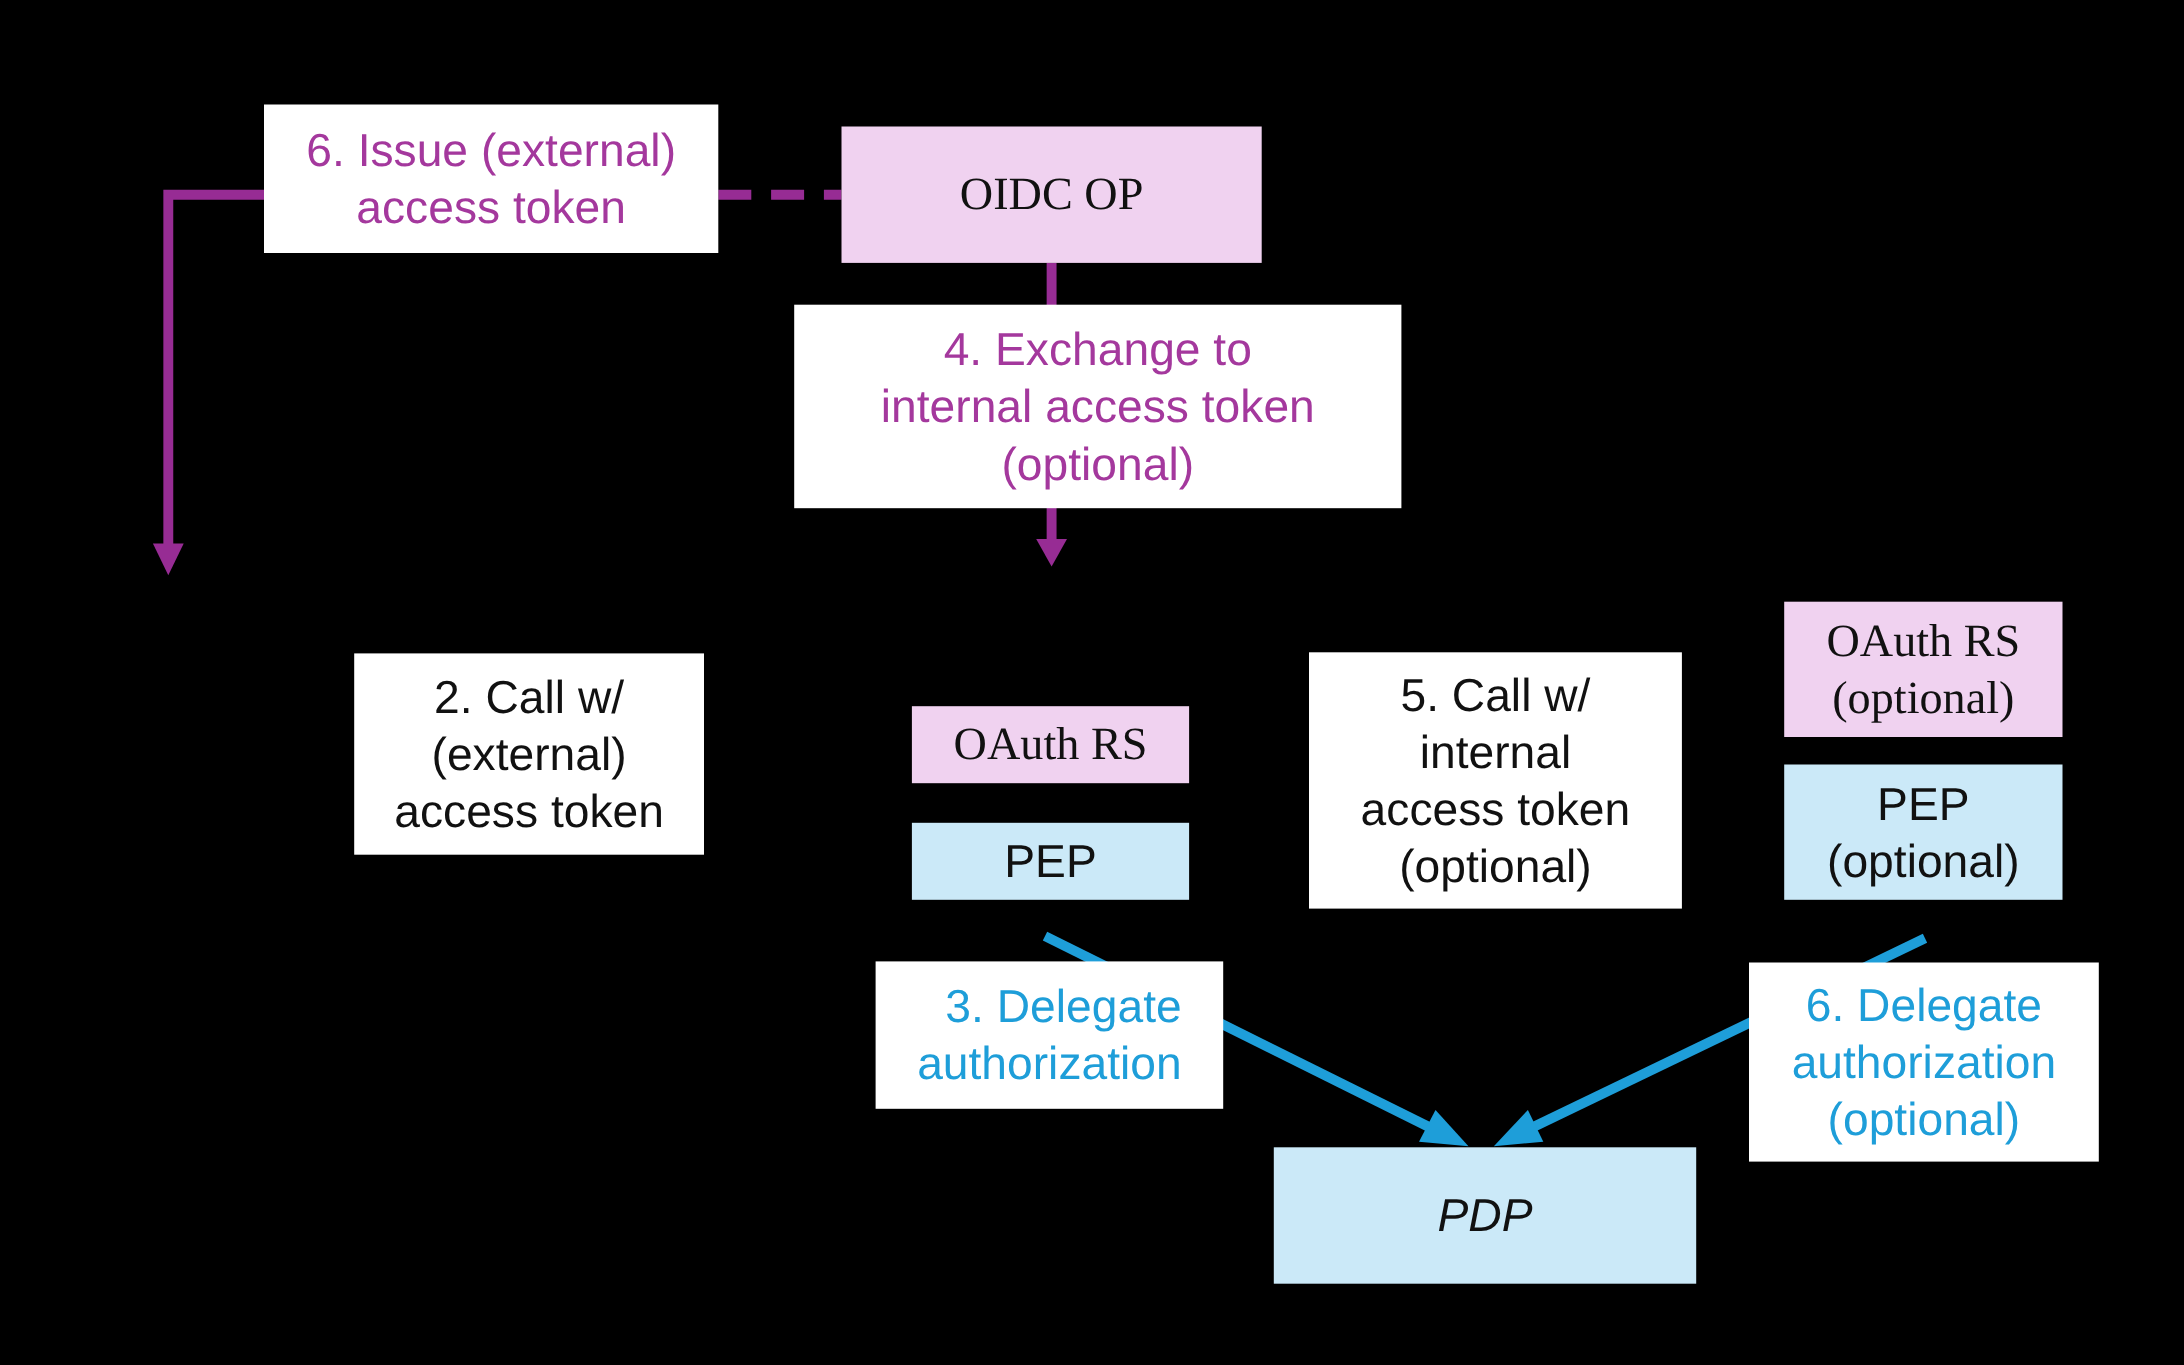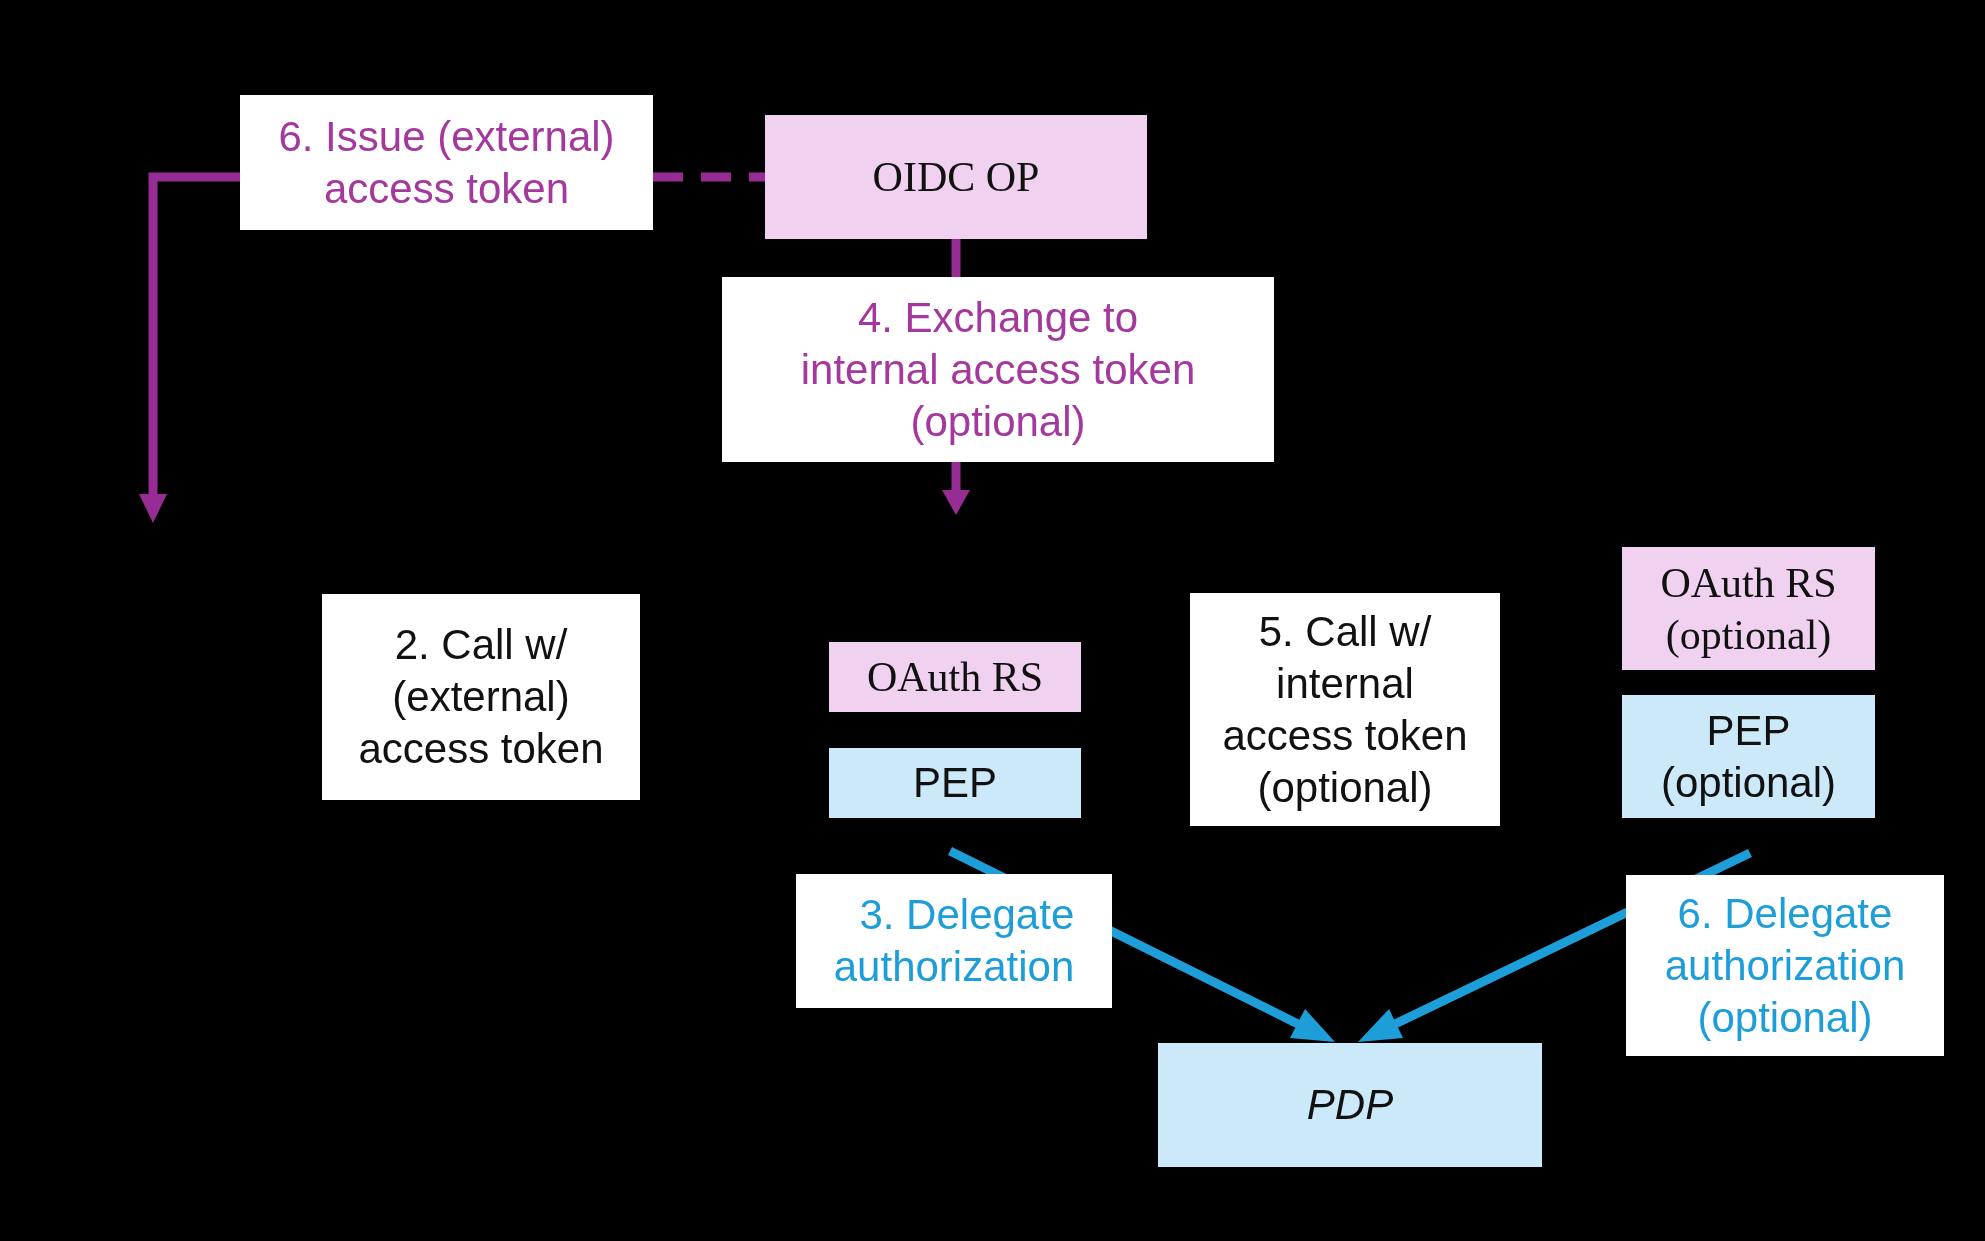--- a/index.html
+++ b/index.html
@@ -43,28 +43,28 @@
   .white-box   { background: var(--box-fill-white); }
   .pink-box    { background: var(--pink-fill); font-family: Liberation Serif, serif; }
   .lblue-box   { background: var(--light-blue-fill); }
   .purple-text { color: var(--purple-text); }
   .blue-text   { color: var(--blue); }
 
   
   .n-step1    { left: 240px;  top: 95px;   width: 413px; height: 135px; }
   .n-oidc     { left: 765px;  top: 115px;  width: 382px; height: 124px; }
   .n-step4    { left: 722px;  top: 277px;  width: 552px; height: 185px; }
-  .n-step2    { left: 322px;  top: 594px;  width: 318px; height: 206px; }
+  .n-step2    { left: 322px;  top: 594px;  width: 318px; height: 183px; }
   .n-oauthrs  { left: 829px;  top: 642px;  width: 252px; height: 70px;  }
   .n-pep      { left: 829px;  top: 748px;  width: 252px; height: 70px;  }
-  .n-step5    { left: 1190px; top: 593px;  width: 310px; height: 233px; }
+  .n-step5    { left: 1190px; top: 593px;  width: 339px; height: 233px; }
   .n-oauthrso { left: 1622px; top: 547px;  width: 253px; height: 123px; }
   .n-pepo     { left: 1622px; top: 695px;  width: 253px; height: 123px; }
   .n-step3    { left: 796px;  top: 874px;  width: 316px; height: 134px; text-align: right; }
-  .n-step6    { left: 1590px; top: 875px;  width: 318px; height: 181px; margin-left: 36px; }
+  .n-step6    { left: 1590px; top: 875px;  width: 318px; height: 181px; }
   .n-pdp      { left: 1158px; top: 1043px; width: 384px; height: 124px; font-style: italic; }
 
   
   .purple-line {
     stroke: var(--purple-arrow);
     stroke-width: 9;
     fill: none;
   }
   .purple-dashed {
     stroke: var(--purple-arrow);

